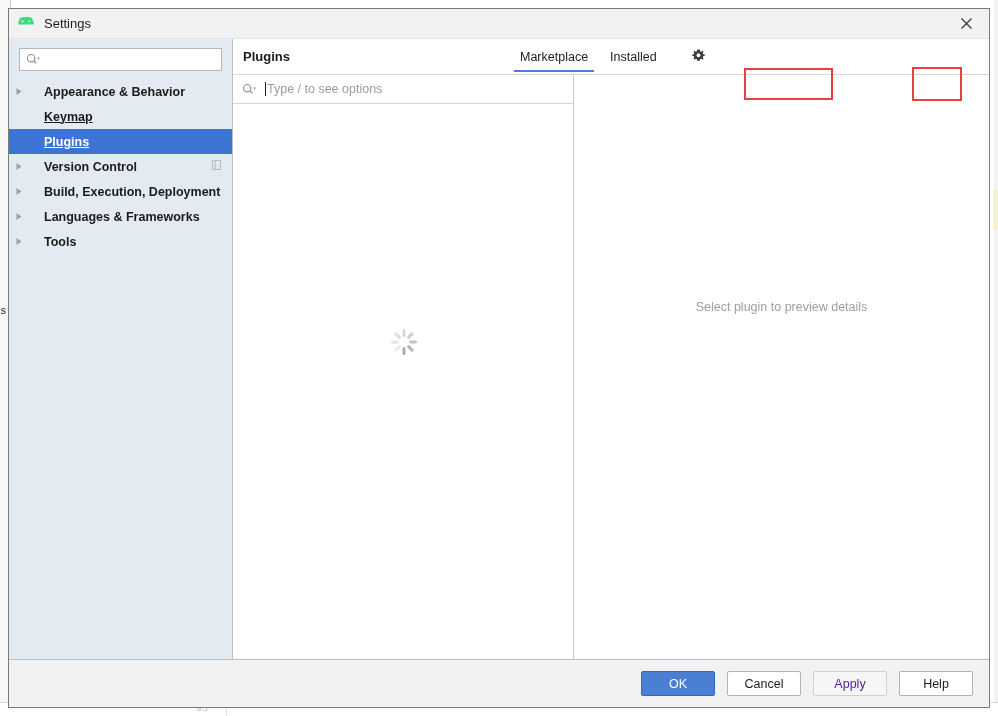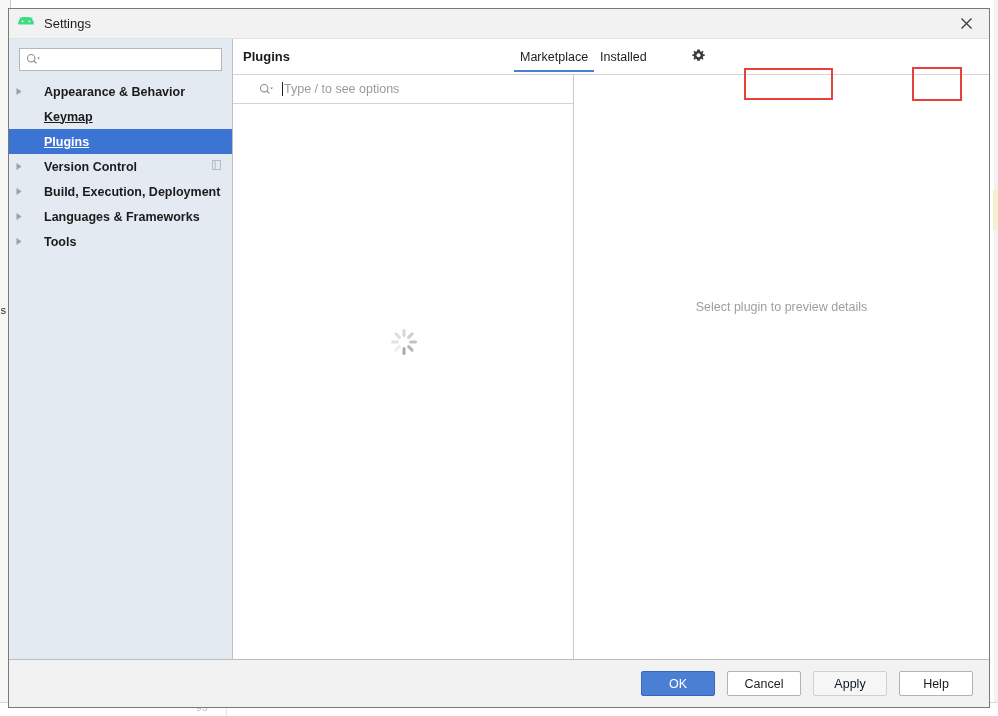--- a/index.html
+++ b/index.html
@@ -224,20 +224,21 @@
     font-weight: bold;
     color: #1b1b1b;
   }
   #tabs {
     position: absolute;
     left: 281px;
     top: 0;
     height: 35px;
     display: flex;
     align-items: center;
+    gap: 10px;
   }
   .tab {
     font-size: 12.5px;
     color: #1d1d1d;
     padding: 0 6px;
     height: 35px;
     display: flex;
     align-items: center;
     position: relative;
     cursor: default;
@@ -291,21 +292,21 @@
     display: flex;
     flex-direction: column;
     background: #ffffff;
     position: relative;
   }
   #plugin-search {
     height: 29px;
     flex: 0 0 29px;
     display: flex;
     align-items: center;
-    padding-left: 26px;
+    padding-left: 9px;
     border-bottom: 1px solid #d4d4d4;
     box-sizing: border-box;
   }
   #plugin-search-field {
     display: flex;
     align-items: center;
     flex: 1 1 auto;
   }
   #plugin-caret {
     width: 1px;
@@ -367,21 +368,21 @@
     color: #1d1d1d;
     cursor: default;
     padding: 0 10px;
   }
   .dlg-btn.primary {
     background: #4a7fd4;
     border: 1px solid #3367c2;
     color: #ffffff;
   }
   .dlg-btn.disabled {
-    color: #0f172a;
+    color: #4c1d95;
     background: #f6f6f6;
     border: 1px solid #d0d0d0;
   }
 </style>
 </head>
 <body>
 
 <div id="bg-ide">
   <div id="bg-left-strip"></div>
   <div id="bg-left-glyph">s</div>

